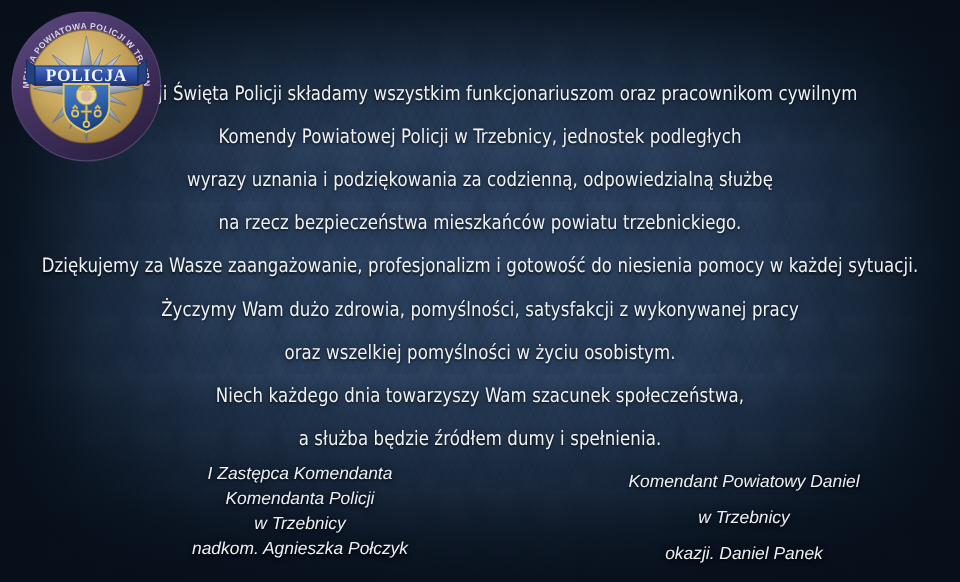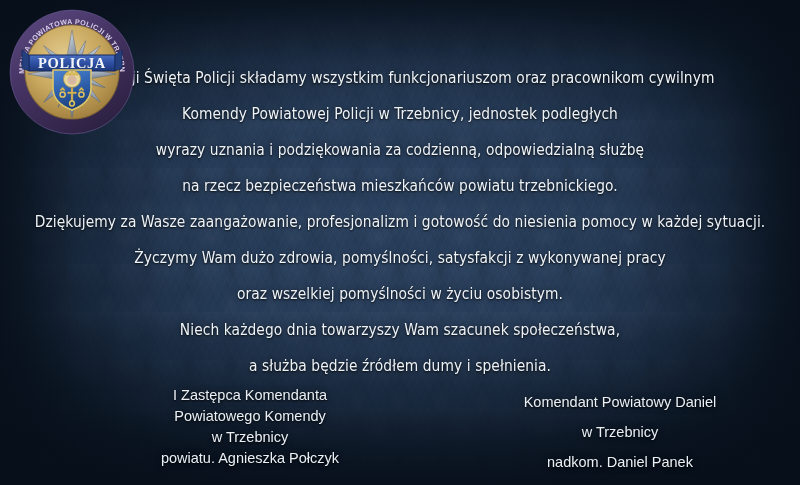--- a/index.html
+++ b/index.html
@@ -108,20 +108,21 @@
     right: 0;
     bottom: 0;
     top: 385px;
     z-index: 4;
   }
   .sig {
     position: absolute;
     text-align: center;
     color: #eaf0f6;
     text-shadow: 0 1px 2px rgba(0,0,0,0.8), 0 0 6px rgba(0,0,0,0.5);
+    font-style: italic;
   }
   #sig-left {
     left: 110px;
     top: 0;
     width: 280px;
     font-size: 14.5px;
     line-height: 21px;
   }
   #sig-right {
     left: 460px;
@@ -244,24 +245,24 @@
     <div class="msg-line">Dziękujemy za Wasze zaangażowanie, profesjonalizm i gotowość do niesienia pomocy w każdej sytuacji.</div>
     <div class="msg-line">Życzymy Wam dużo zdrowia, pomyślności, satysfakcji z wykonywanej pracy</div>
     <div class="msg-line">oraz wszelkiej pomyślności w życiu osobistym.</div>
     <div class="msg-line">Niech każdego dnia towarzyszy Wam szacunek społeczeństwa,</div>
     <div class="msg-line">a służba będzie źródłem dumy i spełnienia.</div>
   </div>
 
   <div id="signatures">
     <div class="sig" id="sig-left">
       <div>I Zastępca Komendanta</div>
-      <div>Powiatowego Komendy</div>
+      <div>Komendanta Policji</div>
       <div>w Trzebnicy</div>
-      <div>powiatu. Agnieszka Połczyk</div>
+      <div>nadkom. Agnieszka Połczyk</div>
     </div>
     <div class="sig" id="sig-right">
       <div>Komendant Powiatowy Daniel</div>
       <div>w Trzebnicy</div>
-      <div>nadkom. Daniel Panek</div>
+      <div>okazji. Daniel Panek</div>
     </div>
   </div>
 
 </div>
 
 </body></html>

